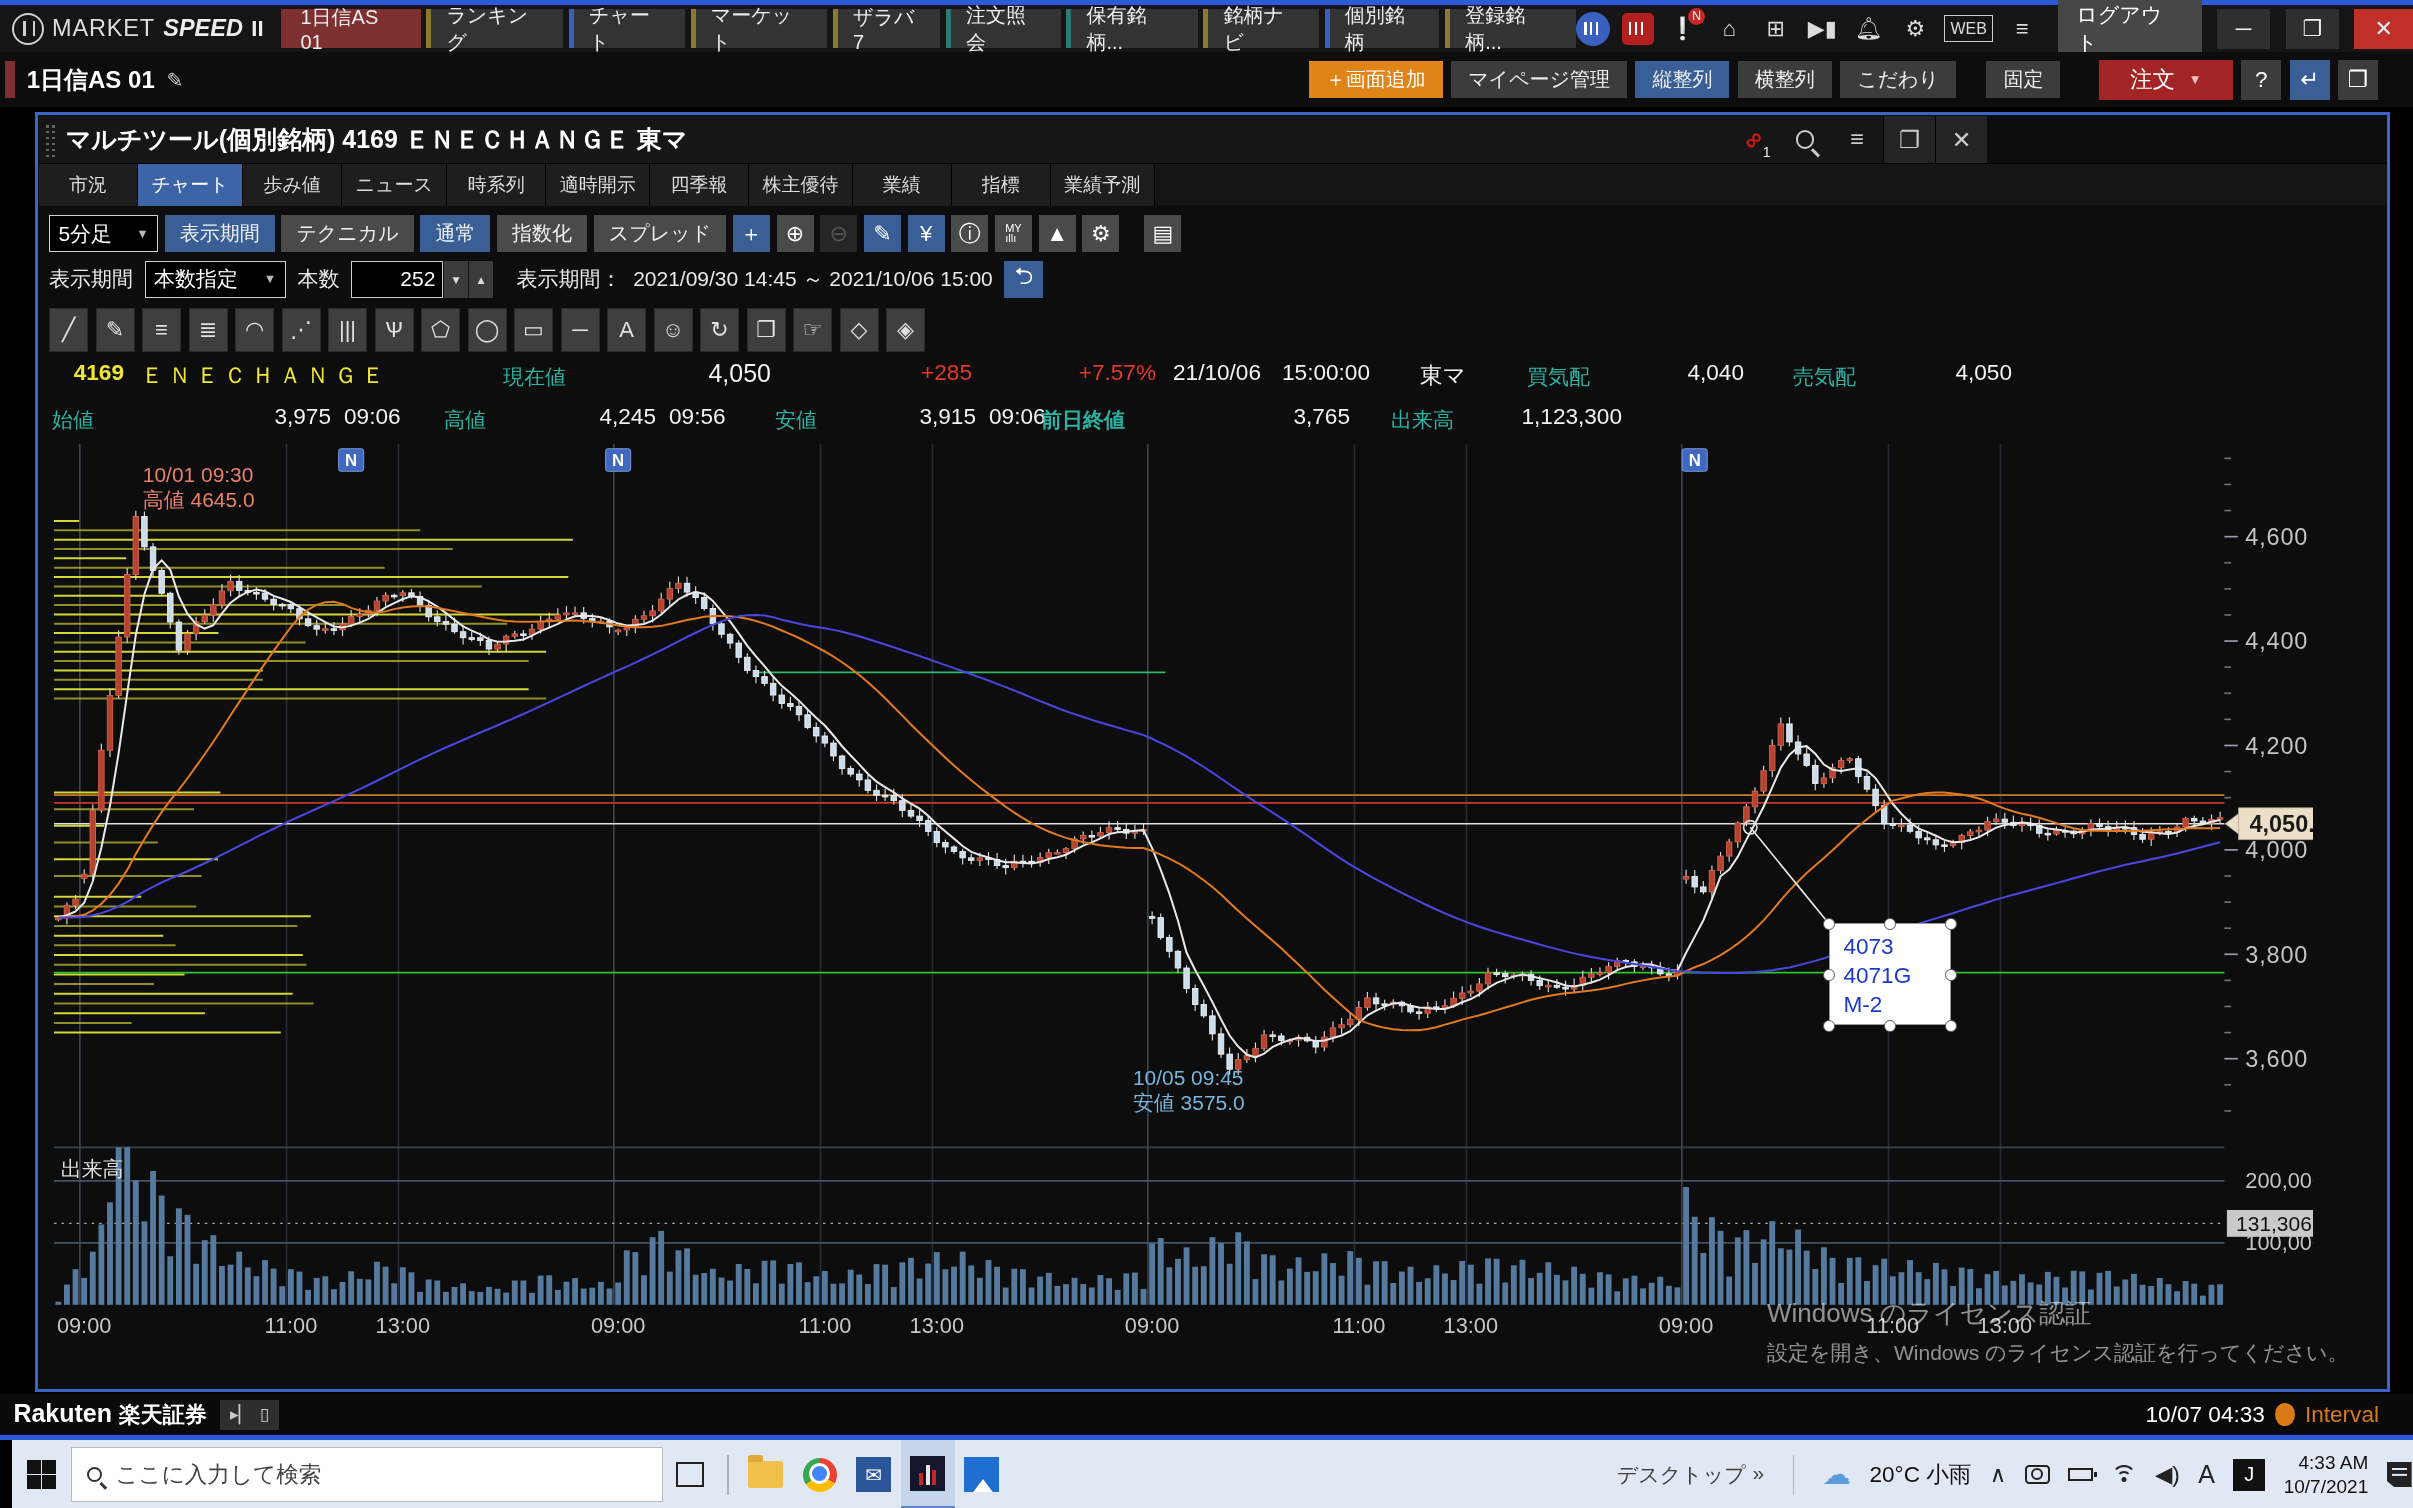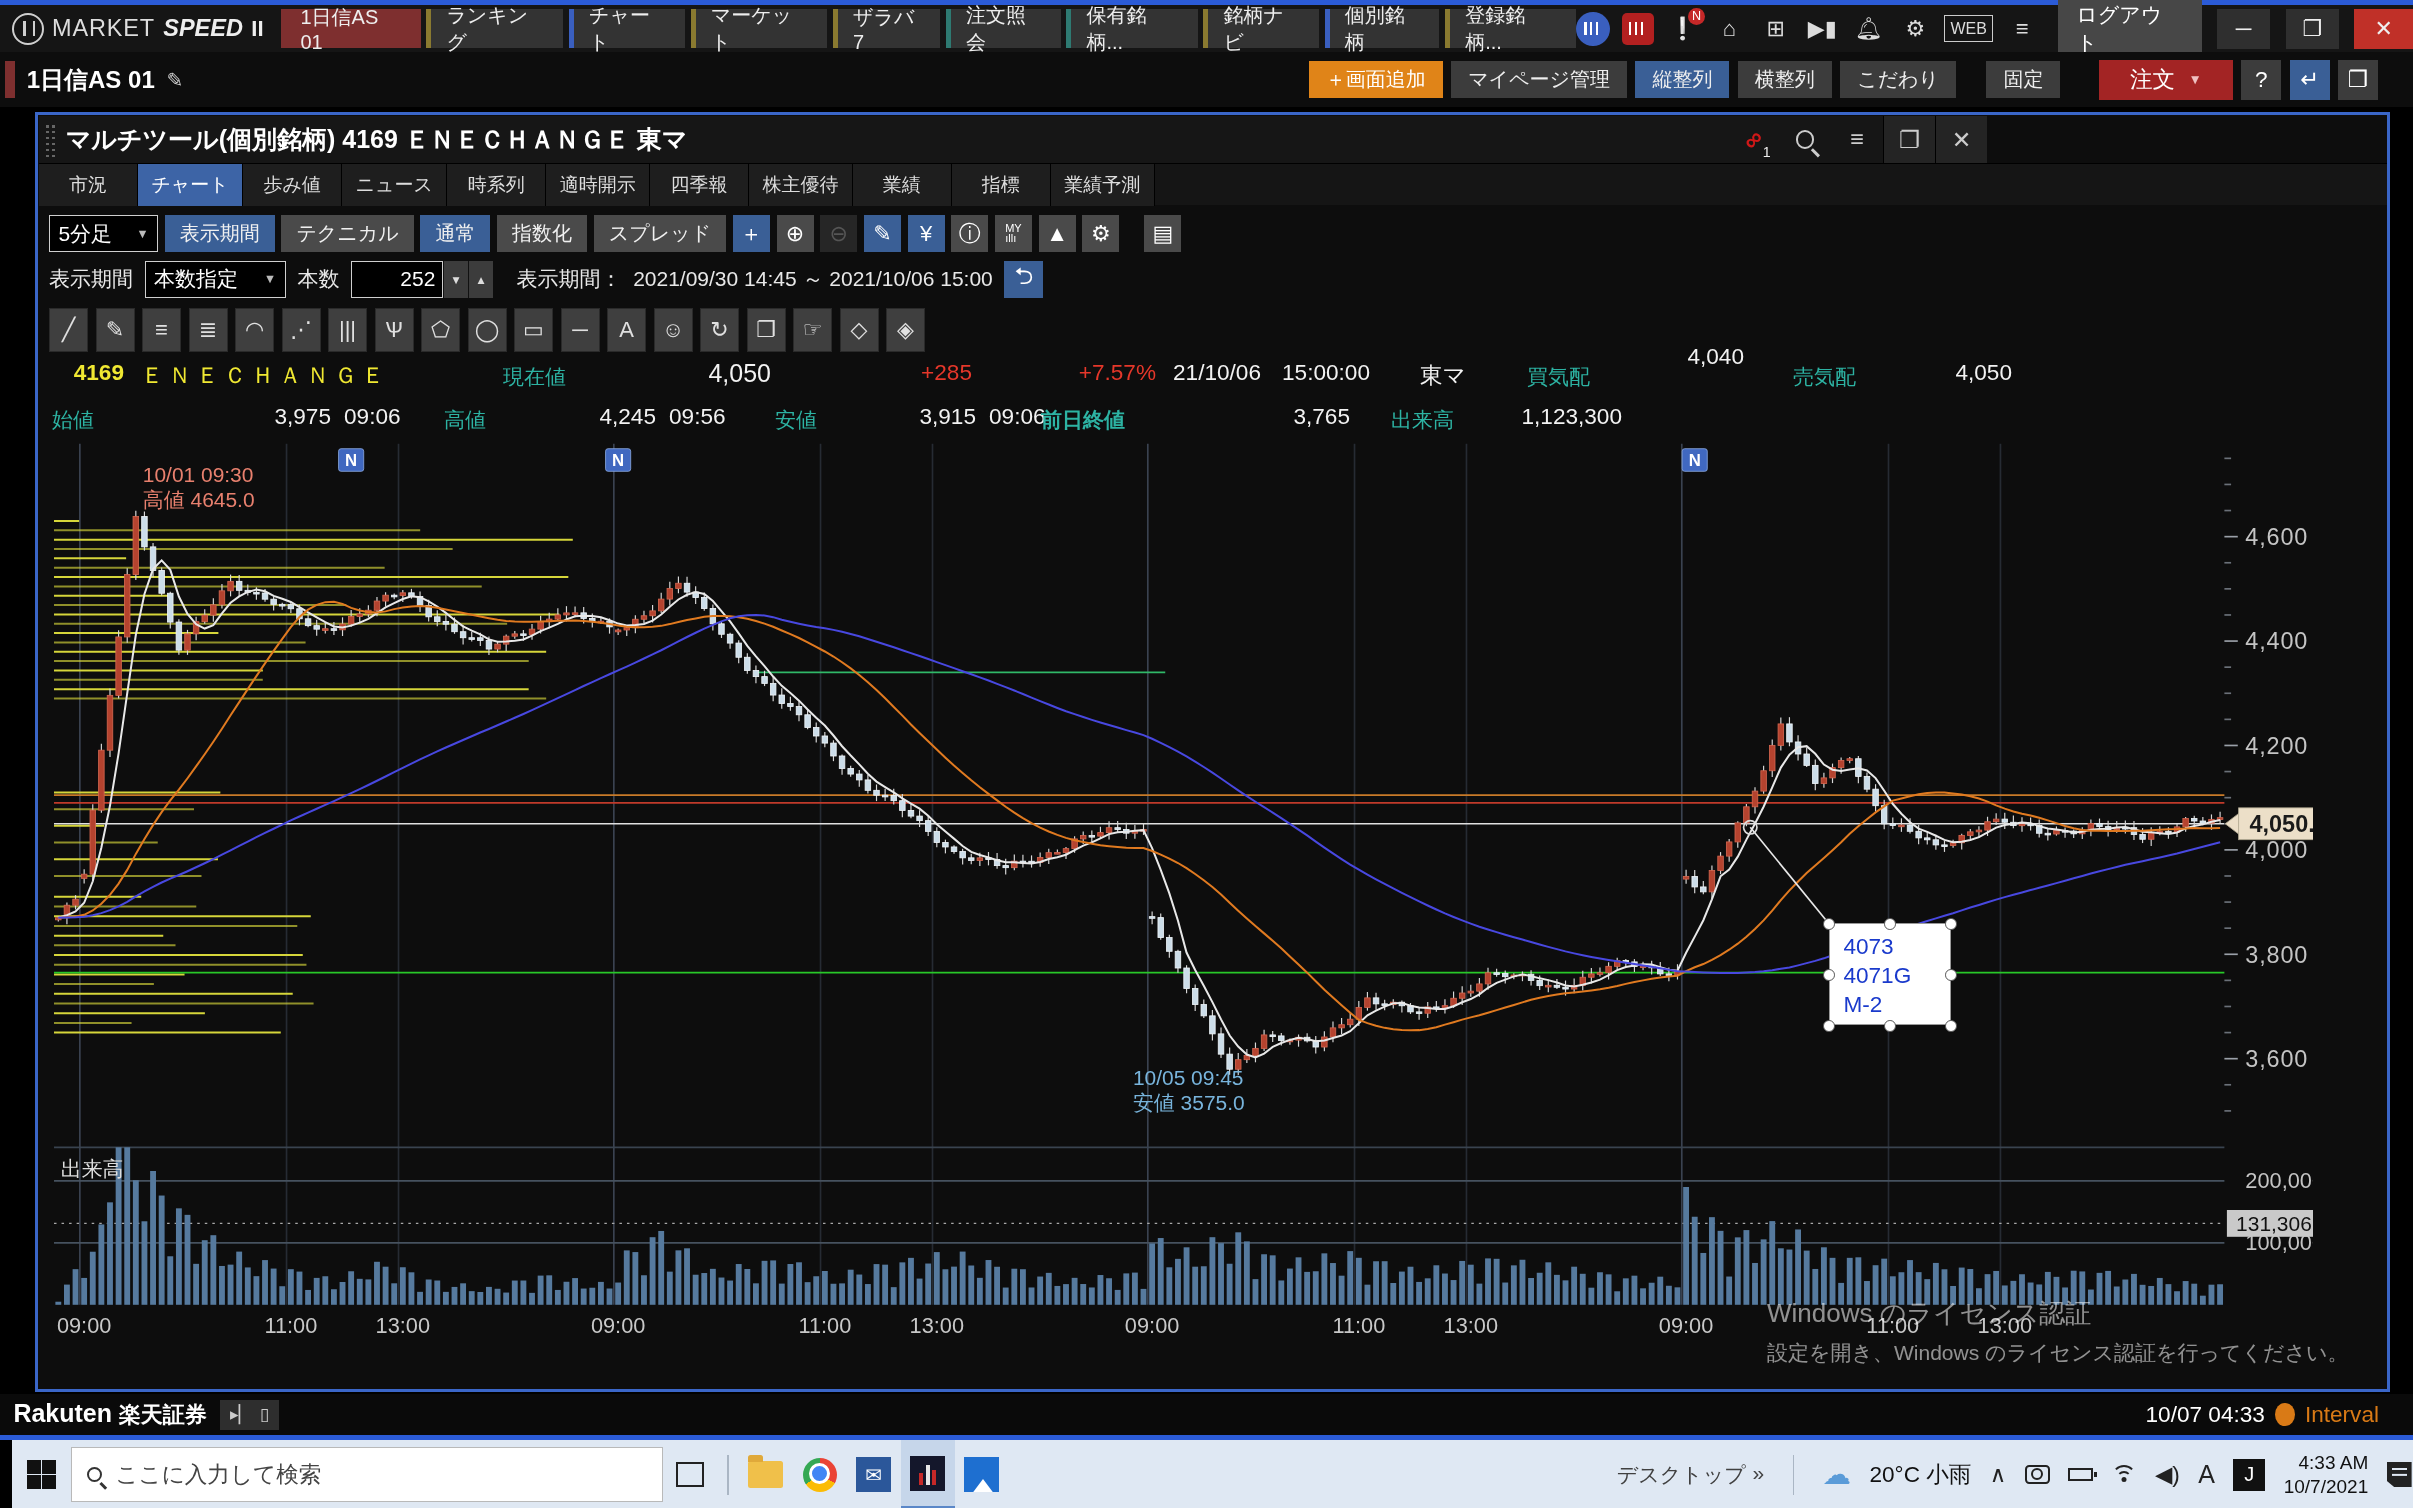--- a/index.html
+++ b/index.html
@@ -326,21 +326,21 @@
   <span class="qval qyellow abs" style="left:47px;top:360px;width:77px;font-weight:bold;">4169</span>
   <span class="qval qyellow abs" style="left:141px;top:360px;text-align:left;letter-spacing:5px;">ＥＮＥＣＨＡＮＧＥ</span>
   <span class="qlabel abs" style="left:503px;top:363px;">現在値</span>
   <span class="qval abs" style="left:620px;top:359px;width:151px;font-size:25px;">4,050</span>
   <span class="qval qred abs" style="left:846px;top:360px;width:126px;">+285</span>
   <span class="qval qred abs" style="left:993px;top:360px;width:163px;">+7.57%</span>
   <span class="qval abs" style="left:1173px;top:360px;text-align:left;">21/10/06</span>
   <span class="qval abs" style="left:1282px;top:360px;text-align:left;">15:00:00</span>
   <span class="qval abs" style="left:1420px;top:360px;text-align:left;">東マ</span>
   <span class="qlabel abs" style="left:1527px;top:363px;">買気配</span>
-  <span class="qval abs" style="left:1643px;top:344px;width:101px;">4,040</span>
+  <span class="qval abs" style="left:1643px;top:360px;width:101px;">4,040</span>
   <span class="qlabel abs" style="left:1793px;top:363px;">売気配</span>
   <span class="qval abs" style="left:1911px;top:360px;width:101px;">4,050</span>
 
   <span class="qlabel abs" style="left:52px;top:406px;">始値</span>
   <span class="qval abs" style="left:193px;top:404px;width:138px;">3,975</span>
   <span class="qval abs" style="left:344px;top:404px;text-align:left;">09:06</span>
   <span class="qlabel abs" style="left:379px;top:406px;margin-left:65px;">高値</span>
   <span class="qval abs" style="left:515px;top:404px;width:141px;">4,245</span>
   <span class="qval abs" style="left:669px;top:404px;text-align:left;">09:56</span>
   <span class="qlabel abs" style="left:775px;top:406px;">安値</span>

